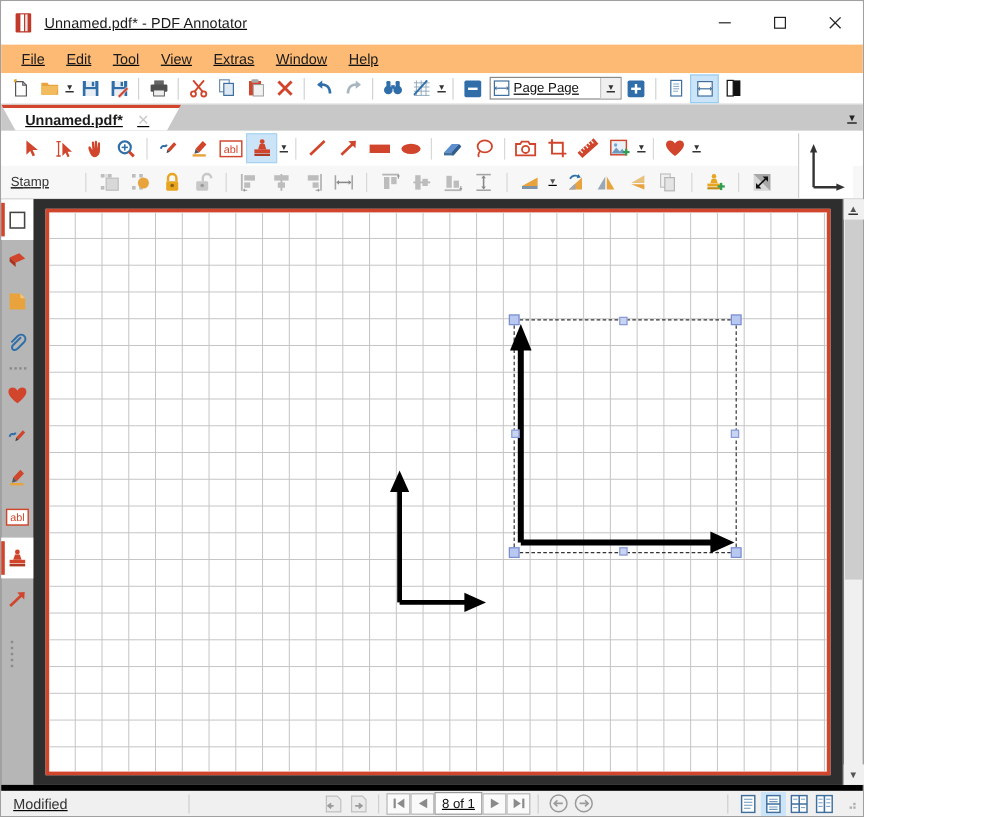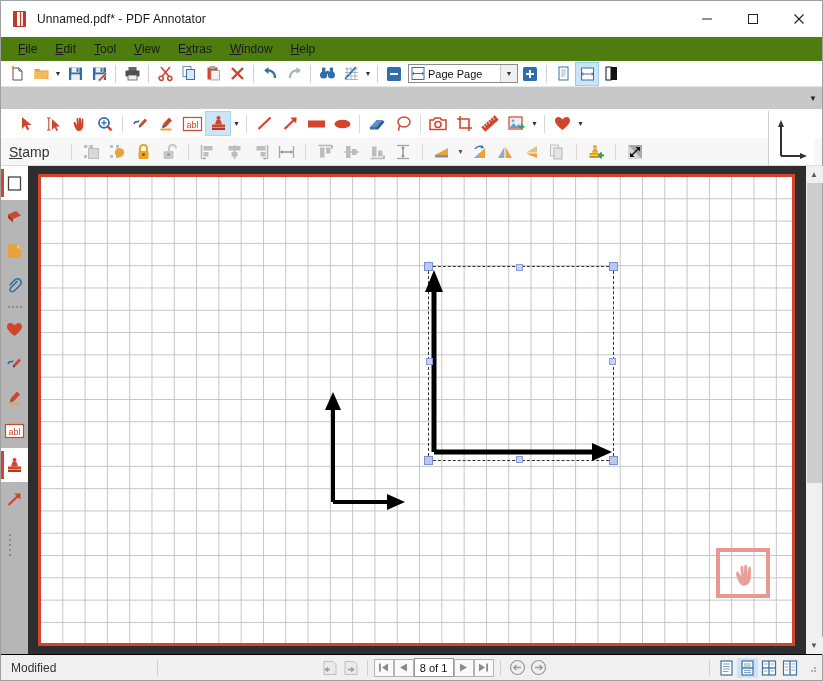--- a/index.html
+++ b/index.html
@@ -4,25 +4,25 @@
 <style>
   * { box-sizing: border-box; margin: 0; padding: 0; }
   html, body {
     width: 823px; height: 681px;
     overflow: hidden;
     font-family: "Liberation Sans", sans-serif;
     font-size: 12px;
     background: #ffffff;
   }
   #app {
-    width: 823px; height: 681px;
+    width: 720px; height: 681px;
     position: relative;
     border: 1px solid #a0a0a0;
     background: #ffffff;
-    display: flex; flex-direction: column;
+    display: flex; flex-direction: column; text-decoration: underline;
   }
 
   
   .titlebar {
     height: 36px; flex: 0 0 36px;
     display: flex; align-items: center;
     background: #ffffff;
     position: relative;
   }
   .app-logo {
@@ -46,21 +46,21 @@
   .wbtn {
     width: 46px; height: 36px; display:flex; align-items:center; justify-content:center;
     font-size: 13px; color:#222; background:transparent;
   }
   .wbtn svg { display:block; }
 
   
   .menubar {
     height: 24px; flex: 0 0 24px;
     display:flex; align-items:center;
-    background:#4d7c0f; padding-left: 8px;
+    background:#fdba74; padding-left: 8px;
   }
   .menuitem {
     padding: 3px 9px; font-size: 12px; color:#1a1a1a;
   }
   .menuitem u { text-decoration: underline; }
 
   
   .toolbar-main {
     height: 26px; flex: 0 0 26px;
     display:flex; align-items:center;
@@ -138,21 +138,21 @@
     border-left: 1px solid #d0d0d0;
   }
 
   
   .toolbar-object {
     height: 28px; flex:0 0 28px;
     display:flex; align-items:center;
     background:#f7f7f7; padding-left:8px;
     border-bottom:1px solid #dddddd;
   }
-  .ot-label { font-size:14px; color:#333; padding-right:6px; min-width:56px; }
+  .ot-label { font-size:11px; color:#333; padding-right:6px; min-width:56px; }
   .ot-btn { width:26px; height:24px; display:flex; align-items:center; justify-content:center; }
   .ot-sep { width:1px; height:16px; background:#d8d8d8; margin: 0 6px; }
   .ot-caret { width:11px; height:24px; display:flex; align-items:center; justify-content:center; font-size:7px; color:#555;}
 
   
   .bodyrow { flex:1 1 auto; display:flex; min-height:0; background:#2e2e2e; }
 
   
   .rail {
     width: 27px; flex:0 0 27px;
@@ -211,21 +211,21 @@
     font-size:8px; color:#555; background:#f0f0f0;
   }
   .vscroll .thumb {
     position:absolute; left:1px; top:17px; width:15px; height:300px; background:#cdcdcd;
   }
 
   
   .statusbar {
     height: 26px; flex:0 0 26px;
     display:flex; align-items:center;
-    background:#f0f0f0; border-top:1px solid #000000;
+    background:#f0f0f0; border-top:5px solid #000000;
     padding: 0 4px 0 10px;
   }
   .status-text { font-size:12px; color:#333; min-width:140px; }
   .sb-sep { width:1px; height:16px; background:#cfcfcf; margin: 0 6px; }
   .sb-btn { width:21px; height:20px; display:flex; align-items:center; justify-content:center; }
   .sb-btn.sel { background:#cce4f7; }
   .pagebox {
     width:40px; height:19px; border:1px solid #9a9a9a; background:#fff;
     display:flex; align-items:center; justify-content:center;
     font-size:11px; color:#111;
@@ -437,20 +437,24 @@
     </div>
     <div class="tb-btn">
       <svg width="15" height="15" viewBox="0 0 15 15">
         <rect x="2" y="1" width="11" height="13" fill="#111"></rect>
         <rect x="2" y="1" width="5" height="13" fill="#fff" stroke="#111" stroke-width="1"></rect>
       </svg>
     </div>
   </div>
 
   <div class="tabstrip">
+    <div class="tab">
+      <span>Unnamed.pdf*</span>
+      <span class="tabclose">✕</span>
+    </div>
     <div class="tab-caret">▼</div>
   </div>
 
   <div class="toolbar-annot">
     <div style="width:9px"></div>
     <div class="at-btn">
       <svg width="16" height="16" viewBox="0 0 16 16">
           <path d="M3 1 L3 13 L6.2 9.8 L8.2 14.3 L10.2 13.3 L8.2 9 L12.6 9 Z" fill="#d0452b"></path>
         </svg>
     </div>

